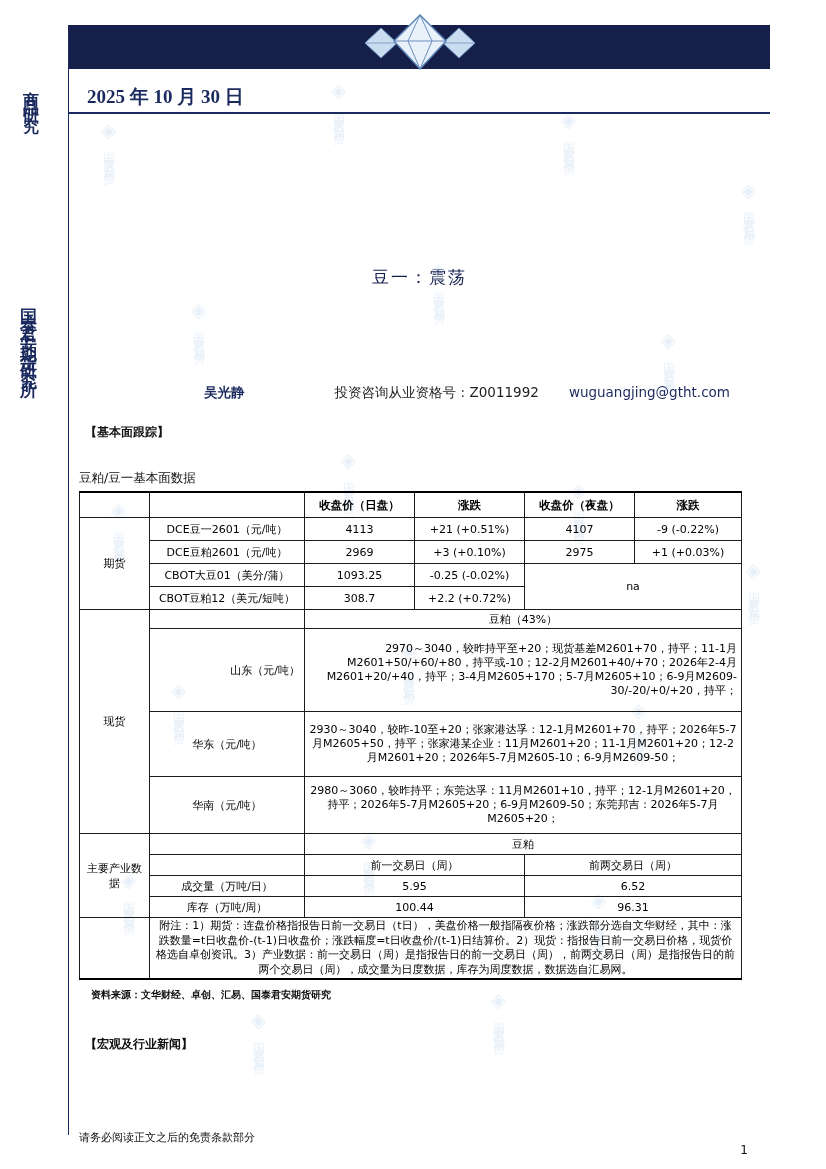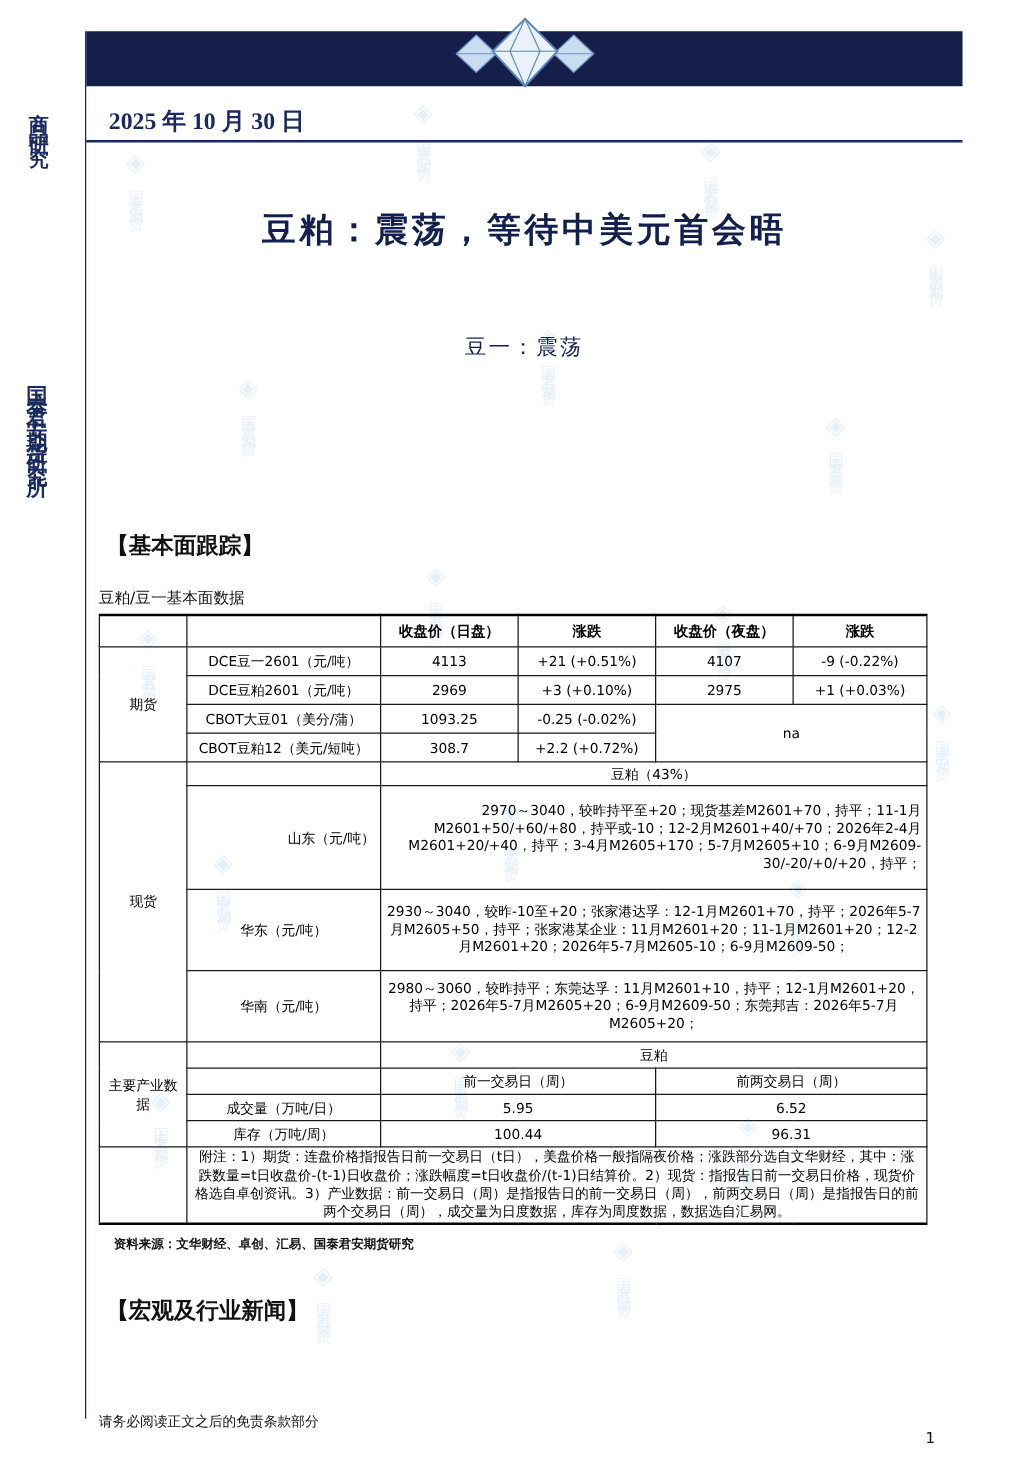--- a/index.html
+++ b/index.html
@@ -29,21 +29,21 @@
          font-size:27px;font-weight:bold;color:#13204e;letter-spacing:3px;
          font-family:"Liberation Serif","DejaVu Serif",serif;}
   .subtitle{position:absolute;top:266px;left:0;width:100%;text-align:center;margin:0;
             font-size:17px;font-weight:normal;color:#13204e;letter-spacing:2px;
             font-family:"Liberation Serif","DejaVu Serif",serif;}
   .author-row{position:absolute;top:384px;left:0;width:100%;display:flex;align-items:baseline;
               padding-left:135px;box-sizing:border-box;font-size:13.5px;color:#1b2a5e;}
   .author-name{font-weight:bold;margin-right:90px;}
   .author-qual{color:#222;margin-right:30px;}
   .author-email{color:#1b2a5e;}
-  .section-title{position:absolute;left:16px;font-size:18px;font-weight:bold;color:#111;}
+  .section-title{position:absolute;left:16px;font-size:12px;font-weight:bold;color:#111;}
   .sec1{top:424px;}
   .sec2{top:1036px;}
   .table-caption{position:absolute;top:470px;left:10px;font-size:12.5px;color:#111;}
   
   table.fund{position:absolute;top:491px;left:10px;width:662px;border-collapse:collapse;
              table-layout:fixed;background:transparent;}
   table.fund td,table.fund th{border:1px solid #1a1a1a;font-size:11px;font-weight:normal;
              text-align:center;vertical-align:middle;padding:1px 4px;color:#000;}
   table.fund{border-top:2px solid #000;border-bottom:2px solid #000;padding-left:33px;}
   tr.r-head td,tr.r-head th{height:22px;font-weight:bold;font-size:11.5px;}
@@ -168,23 +168,27 @@
         <line x1="75" y1="3" x2="63" y2="29" stroke="#5d84b8" stroke-width="0.9"></line>
         <line x1="75" y1="3" x2="87" y2="29" stroke="#5d84b8" stroke-width="0.9"></line>
         <line x1="63" y1="29" x2="75" y2="57" stroke="#5d84b8" stroke-width="0.9"></line>
         <line x1="87" y1="29" x2="75" y2="57" stroke="#5d84b8" stroke-width="0.9"></line>
       </svg>
     </header>
 
     <div class="date-row">2025 年 10 月 30 日</div>
     <div class="date-rule"></div>
 
-    <h1 class="title">豆粕：震荡，等待中美元首会晤</h1>
     <h2 class="subtitle">豆一：震荡</h2>
 
+    <div class="author-row">
+      <span class="author-name">吴光静</span>
+      <span class="author-qual">投资咨询从业资格号：Z0011992</span>
+      <span class="author-email">wuguangjing@gtht.com</span>
+    </div>
 
     <div class="section-title sec1">【基本面跟踪】</div>
     <div class="table-caption">豆粕/豆一基本面数据</div>
 
     <table class="fund">
       <colgroup>
         <col style="width:70px">
           <col style="width:155px">
           <col style="width:110px">
         <col style="width:110px">

